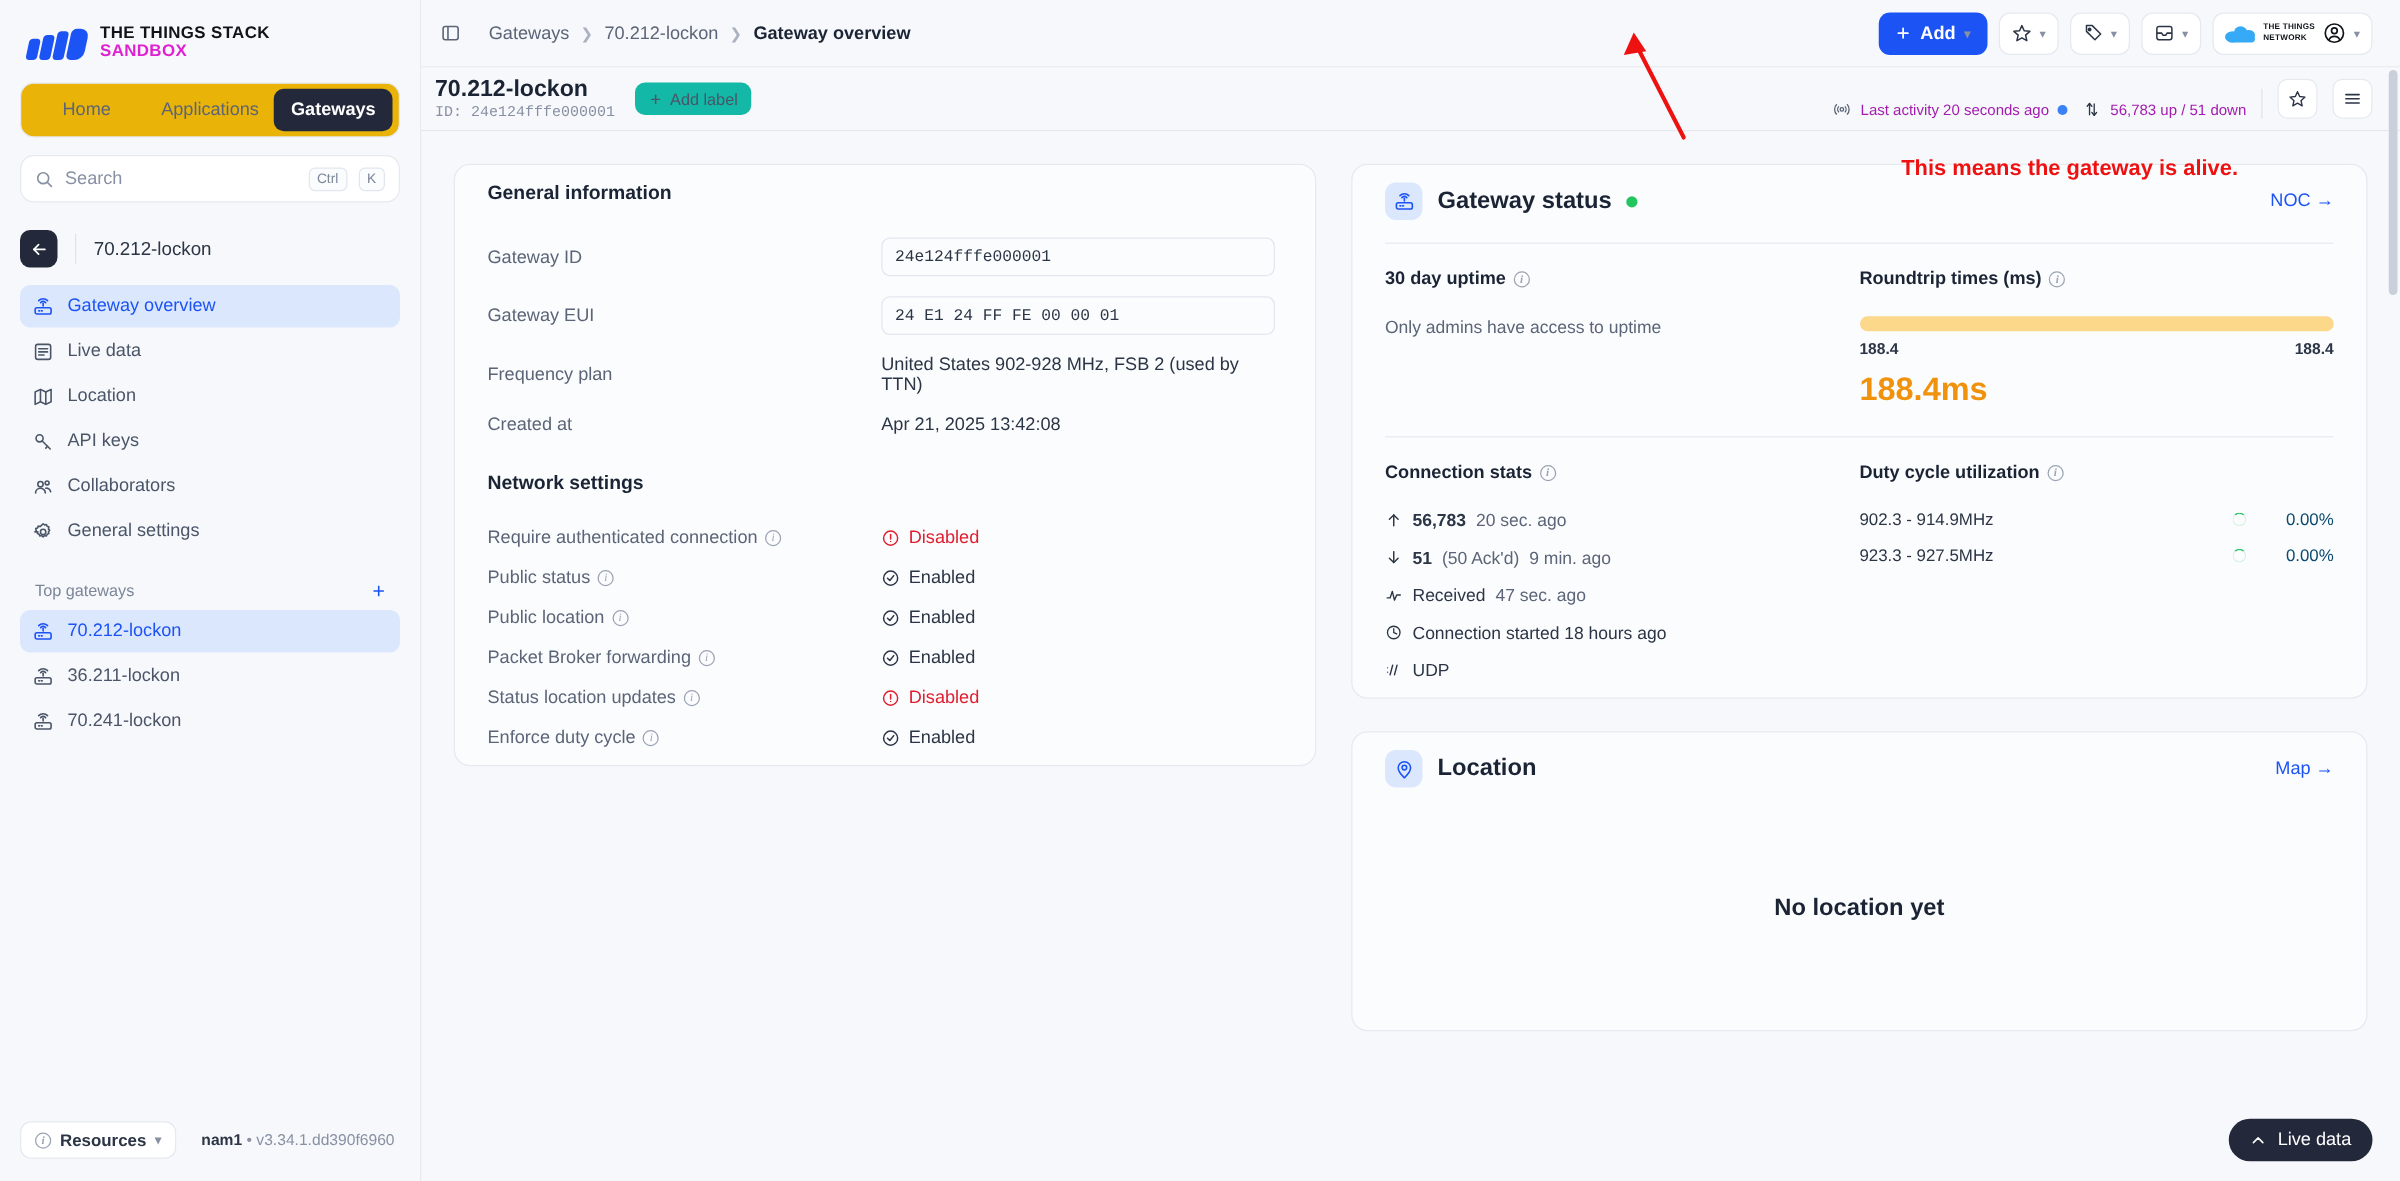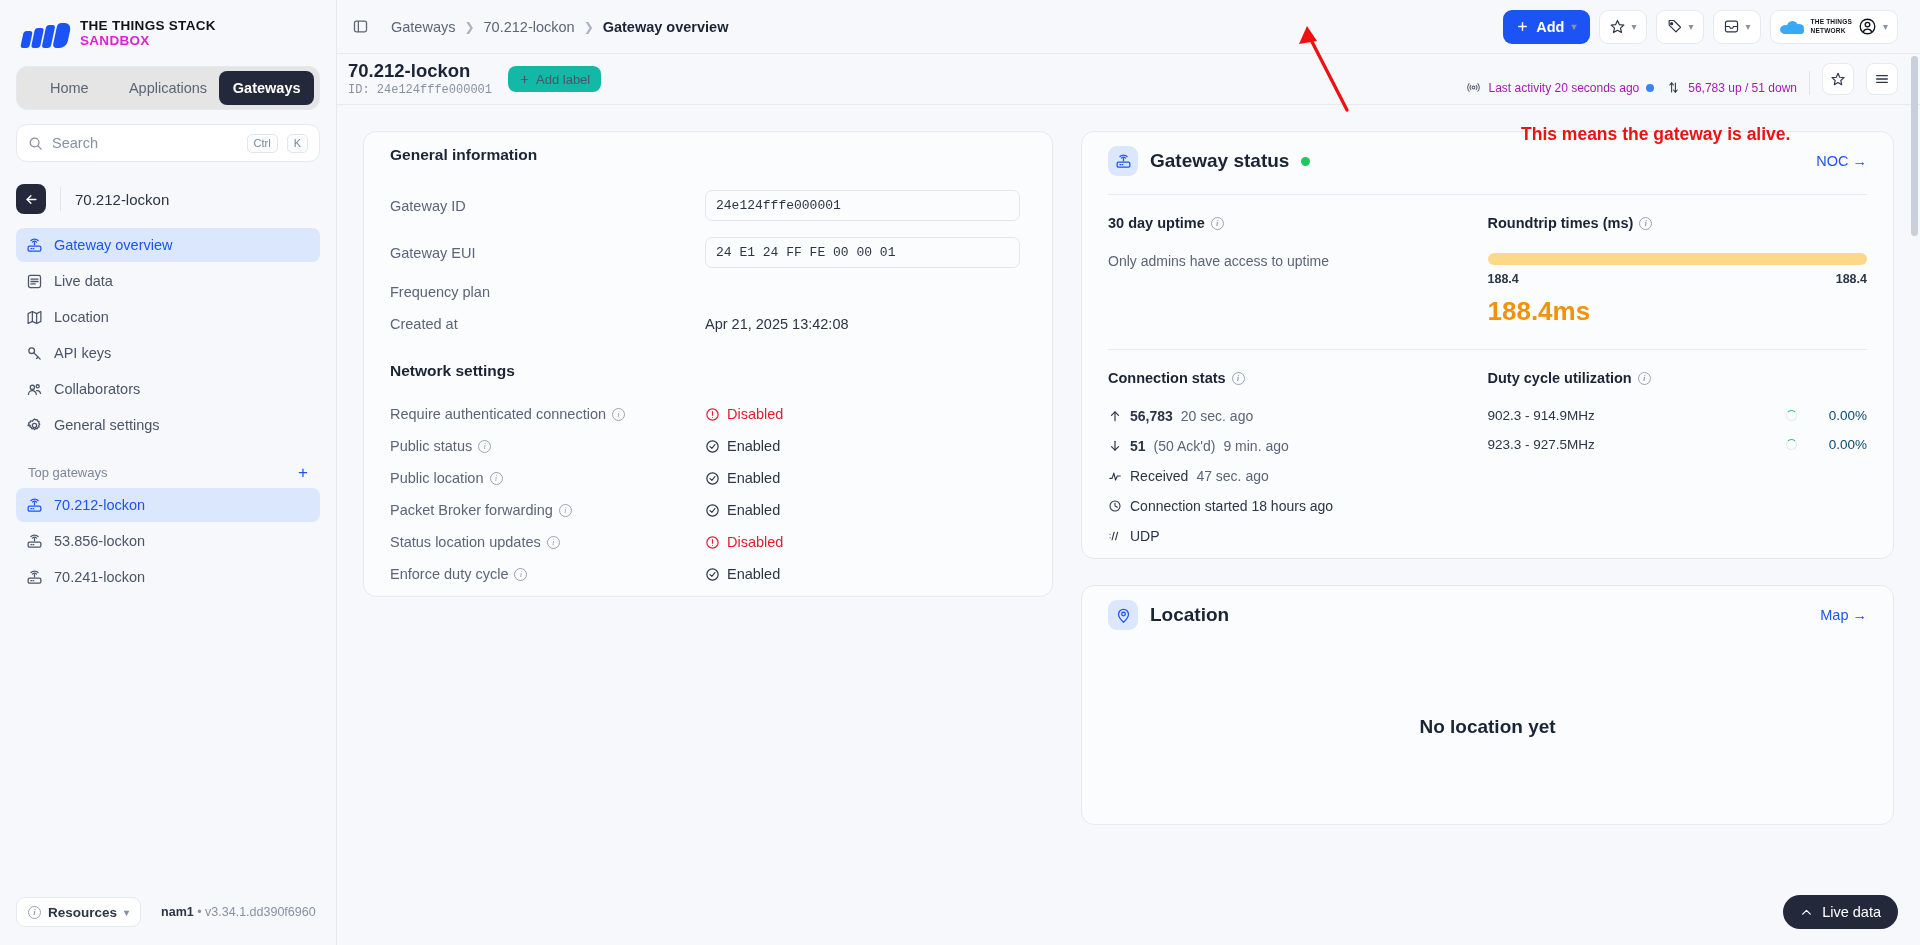--- a/index.html
+++ b/index.html
@@ -29,21 +29,21 @@
   }
   .logo-mark span:nth-child(1){ height: 17px; }
   .logo-mark span:nth-child(2){ height: 20px; }
   .logo-mark span:nth-child(3){ height: 23px; }
   .logo-mark span:nth-child(4){ height: 25px; width: 14px; border-radius: 4px 7px 7px 4px; }
   .logo-text { line-height: 1.12; }
   .logo-text .l1 { font-size: 13.5px; font-weight: bold; letter-spacing: 0.3px; color: #10131a; }
   .logo-text .l2 { font-size: 13.5px; font-weight: bold; letter-spacing: 0.3px; color: #e021d2; }
 
   .top-tabs {
-    margin: 4px 16px 0 16px; background: #e5e5e5;
+    margin: 4px 16px 0 16px; background: #eab308;
     border: 1px solid #e6e9f0; border-radius: 11px;
     display: flex; padding: 5px; gap: 4px; height: 44px; align-items: center;
   }
   .top-tabs .tab {
     flex: 1; text-align: center; font-size: 14.5px; color: #5b6577;
     border-radius: 8px; line-height: 34px; height: 34px; cursor: pointer;
   }
   .top-tabs .tab.active { background: #23293a; color: #ffffff; font-weight: bold; }
 
   .search-box {
@@ -358,21 +358,21 @@
         <span>
           <svg width="17" height="17" viewBox="0 0 24 24" fill="none" stroke="#4a5568" stroke-width="1.8" stroke-linecap="round">
               <rect x="3" y="13" width="18" height="7" rx="2"></rect>
               <line x1="7" y1="16.5" x2="8" y2="16.5"></line>
               <line x1="10" y1="16.5" x2="11" y2="16.5"></line>
               <path d="M12 11V8"></path>
               <path d="M9.2 7.2a4 4 0 0 1 5.6 0"></path>
               <path d="M7 5a7 7 0 0 1 10 0"></path>
             </svg>
         </span>
-        <span>53.856-lockon</span>
+        <span>36.211-lockon</span>
       </div>
       <div class="nav-item">
         <span>
           <svg width="17" height="17" viewBox="0 0 24 24" fill="none" stroke="#4a5568" stroke-width="1.8" stroke-linecap="round">
               <rect x="3" y="13" width="18" height="7" rx="2"></rect>
               <line x1="7" y1="16.5" x2="8" y2="16.5"></line>
               <line x1="10" y1="16.5" x2="11" y2="16.5"></line>
               <path d="M12 11V8"></path>
               <path d="M9.2 7.2a4 4 0 0 1 5.6 0"></path>
               <path d="M7 5a7 7 0 0 1 10 0"></path>
@@ -545,20 +545,21 @@
           <div class="kv">
             <div class="k">Gateway ID</div>
             <div class="readonly">24e124fffe000001</div>
           </div>
           <div class="kv">
             <div class="k">Gateway EUI</div>
             <div class="readonly">24 E1 24 FF FE 00 00 01</div>
           </div>
           <div class="kv">
             <div class="k">Frequency plan</div>
+            <div class="v">United States 902-928 MHz, FSB 2 (used by TTN)</div>
           </div>
           <div class="kv">
             <div class="k">Created at</div>
             <div class="v">Apr 21, 2025 13:42:08</div>
           </div>
 
           <div class="sec-title">Network settings</div>
 
           <div class="kv">
             <div class="k">

